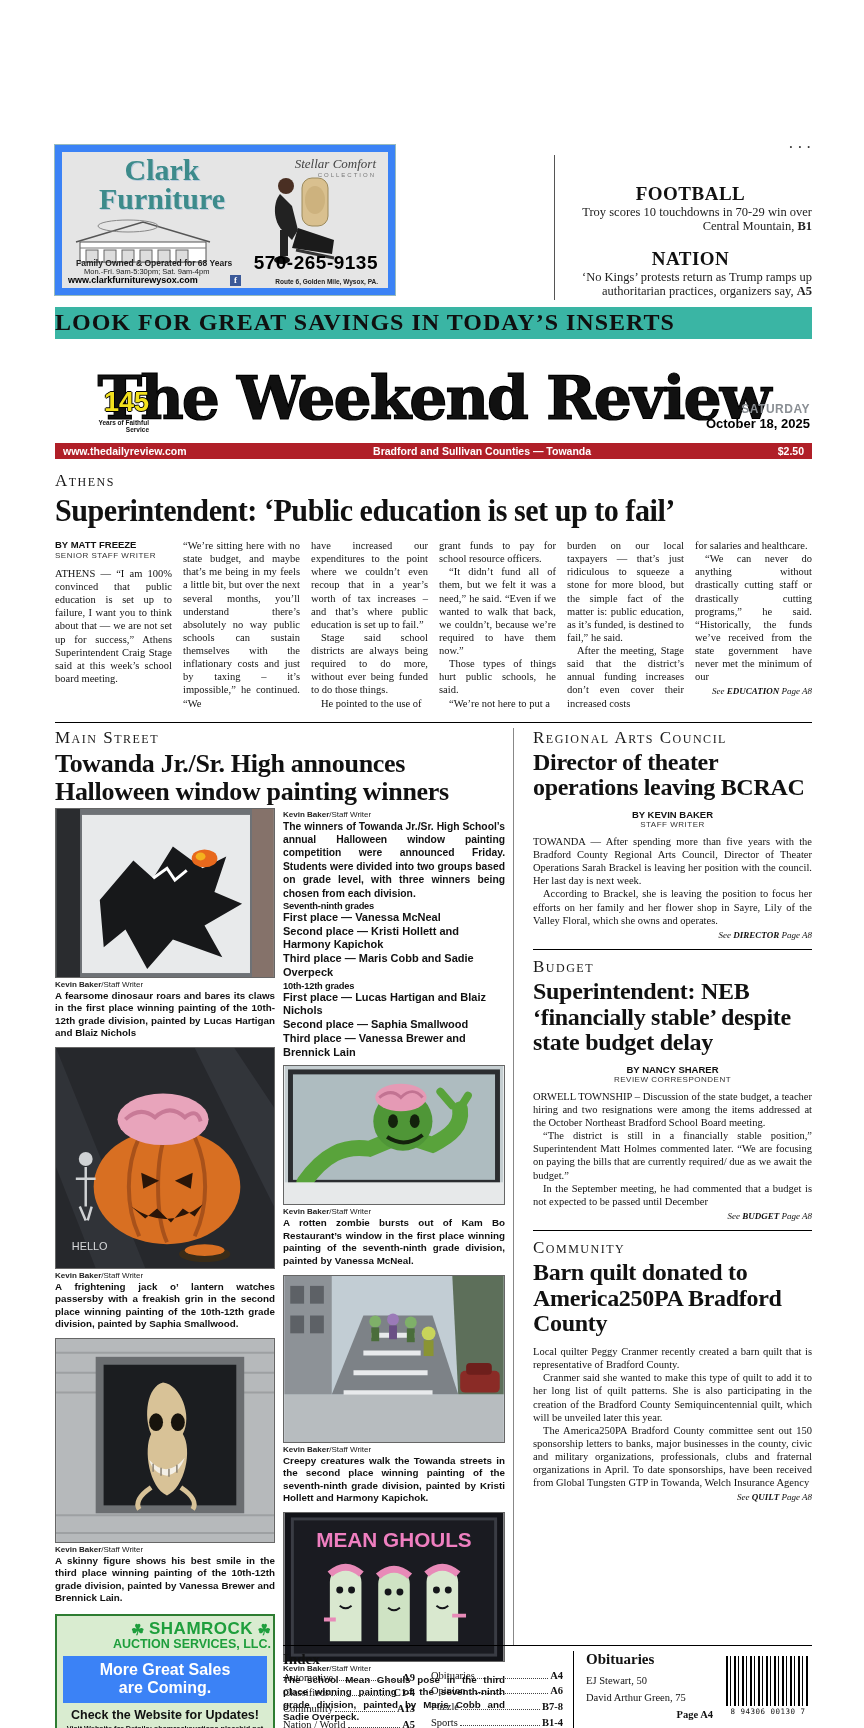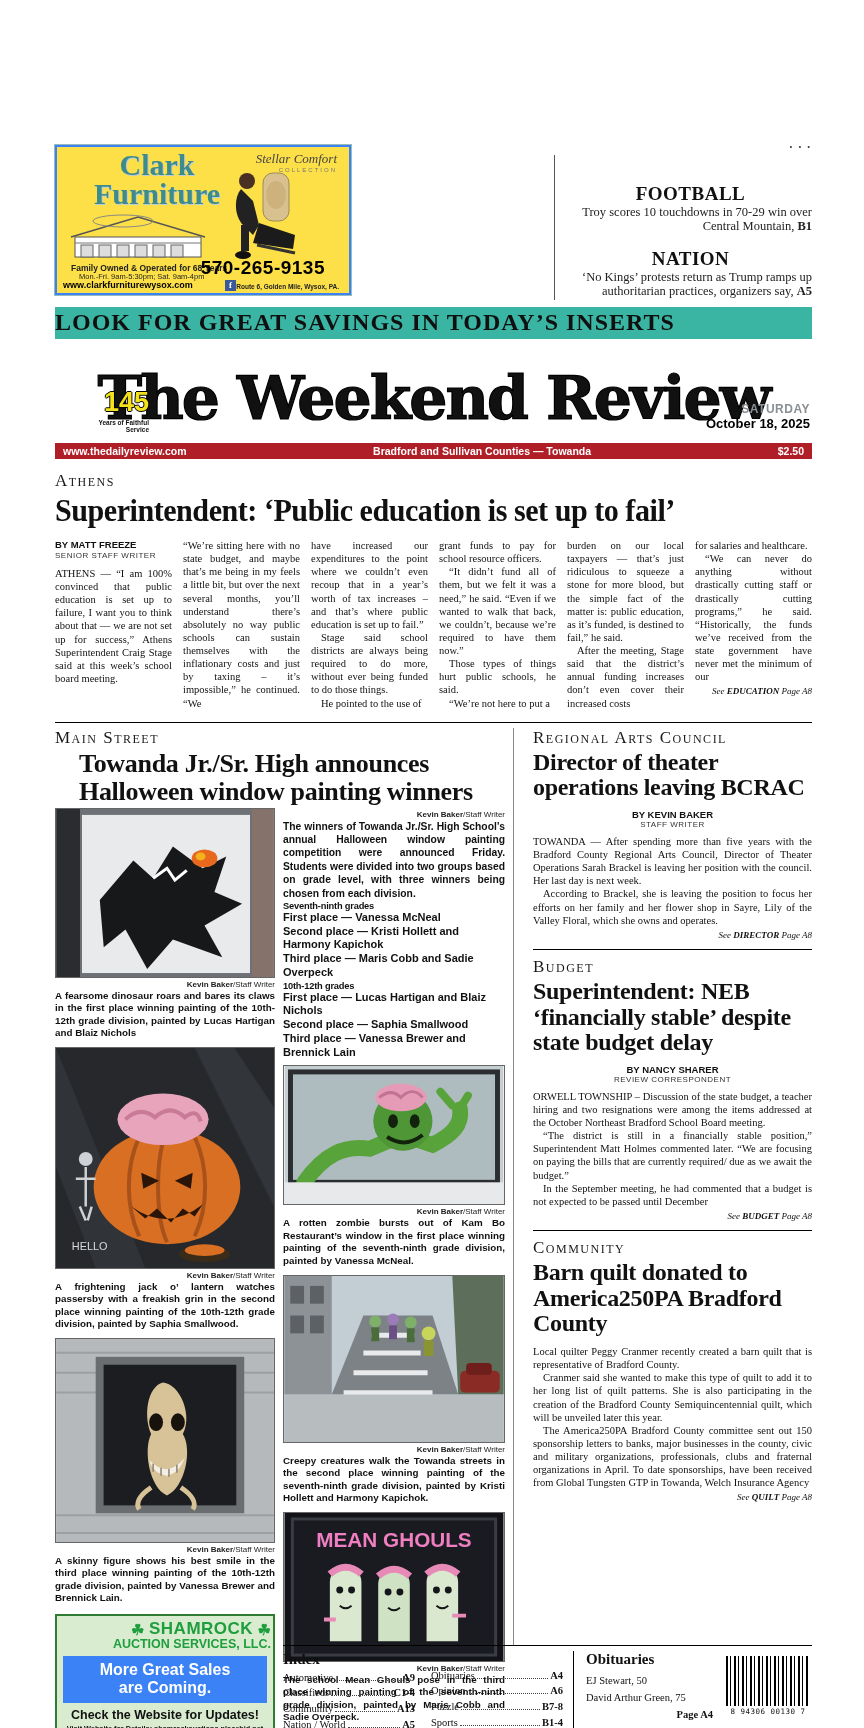--- a/index.html
+++ b/index.html
@@ -3,34 +3,34 @@
 <meta charset="utf-8">
 <style>
   * { box-sizing: border-box; margin: 0; padding: 0; }
   body { width: 864px; background: #fff; font-family: "Liberation Serif", serif; color: #111; }
   .page { position: relative; width: 864px; height: 1728px; overflow: hidden; background: #fff; }
   .content { position: absolute; left: 55px; top: 145px; width: 757px; }
 
   
   .top-row { display: flex; justify-content: space-between; height: 155px; position: relative; }
   .ornament { position: absolute; right: 0; top: -2px; font-size: 8px; letter-spacing: 2px; color: #333; }
-  .clark-ad { width: 296px; height: 150px; border: 2px solid #3b82f6; outline: 1px solid #9bb; background: #fde047; position: relative; font-family: "Liberation Sans", sans-serif; }
+  .clark-ad { width: 340px; height: 150px; border: 7px solid #3b82f6; outline: 1px solid #9bb; background: #e5e5e5; position: relative; font-family: "Liberation Sans", sans-serif; }
   .clark-name { position: absolute; left: 10px; top: 4px; width: 180px; text-align: center; color: #3d8b8b; font-family: "Liberation Serif", serif; font-weight: bold; line-height: 0.95; text-shadow: 1px 1px 0 #bcd; }
   .clark-name .l1 { font-size: 30px; }
   .clark-name .l2 { font-size: 30px; }
   .clark-collection { position: absolute; right: 12px; top: 4px; text-align: right; color: #555; }
   .clark-collection .script { font-style: italic; font-family: "Liberation Serif", serif; font-size: 13px; color: #444; }
   .clark-collection .word { font-size: 6px; letter-spacing: 2px; color: #777; }
   .clark-store { position: absolute; left: 6px; top: 62px; }
   .clark-person { position: absolute; right: 48px; top: 18px; }
   .clark-family { position: absolute; left: 14px; bottom: 20px; font-size: 8.5px; font-weight: bold; color: #222; }
   .clark-hours { position: absolute; left: 22px; bottom: 12px; font-size: 7.5px; color: #222; }
   .clark-web { position: absolute; left: 6px; bottom: 3px; font-size: 9px; font-weight: bold; color: #000; }
   .fb-icon { position: absolute; left: 168px; bottom: 2px; width: 11px; height: 11px; background: #3b5998; color: #fff; font-weight: bold; font-size: 9px; text-align: center; line-height: 11px; font-family: "Liberation Serif", serif; }
-  .clark-phone { position: absolute; right: 24px; bottom: 14px; font-size: 19px; font-weight: bold; color: #000; letter-spacing: 0.5px; }
+  .clark-phone { position: absolute; right: 10px; bottom: 14px; font-size: 19px; font-weight: bold; color: #000; letter-spacing: 0.5px; }
   .clark-addr { position: absolute; right: 10px; bottom: 3px; font-size: 6.5px; font-weight: bold; color: #222; }
 
   .teasers { width: 258px; padding: 28px 0 0 14px; border-left: 1px solid #555; text-align: right; font-family: "Liberation Serif", serif; margin-top: 10px; }
   .teaser-kicker { font-size: 19px; font-weight: bold; text-align: center; letter-spacing: 0.5px; }
   .teaser-text { font-size: 12.5px; line-height: 1.15; color: #222; }
   .teaser-text b { font-weight: bold; }
   .teasers .gap { height: 14px; }
 
   
   .teal-banner { margin-top: 7px; background: #3ab5a4; text-align: left; padding: 2px 0 3px; }
@@ -50,36 +50,36 @@
   .red-bar { display: flex; justify-content: space-between; align-items: center; background: #b01f28; color: #fff; font-family: "Liberation Sans", sans-serif; font-weight: bold; font-size: 10.5px; padding: 2px 8px; margin-top: 4px; }
 
   
   .kicker { font-variant: small-caps; font-size: 17px; letter-spacing: 1.5px; color: #1a1a1a; }
   .byline { font-family: "Liberation Sans", sans-serif; font-weight: bold; font-size: 9.5px; }
   .byline-title { font-family: "Liberation Sans", sans-serif; font-size: 8px; letter-spacing: 0.5px; color: #333; }
   .body-text { font-size: 10.5px; line-height: 1.25; text-align: justify; }
   .body-text p + p { text-indent: 10px; }
   .jump { font-size: 9px; font-style: italic; text-align: right; margin-top: 3px; }
   .jump b { font-style: italic; }
-  .credit { font-family: "Liberation Sans", sans-serif; font-size: 8px; text-align: right; color: #222; margin: 2px 0 1px; }
+  .credit { font-family: "Liberation Sans", sans-serif; font-size: 8px; text-align: left; color: #222; margin: 2px 0 1px; }
   .credit b { font-weight: bold; }
   .caption { font-family: "Liberation Sans", sans-serif; font-weight: bold; font-size: 9.8px; line-height: 1.28; text-align: justify; }
 
   
   .lead { margin-top: 12px; }
   .lead-headline { font-size: 32px; font-weight: bold; letter-spacing: -0.5px; white-space: nowrap; transform: scaleX(0.94); transform-origin: 0 50%; margin: 1px 0 10px; }
   .lead-cols { display: flex; gap: 11px; }
   .lead-col { flex: 1; }
   .lead-byline { margin-bottom: 6px; }
   .lead-rule { border-top: 1px solid #000; margin-top: 12px; }
 
   
   .main-area { position: relative; height: 1062px; margin-top: 5px; }
   .ms-head { position: absolute; left: 0; top: 0; width: 450px; }
-  .ms-headline { font-size: 26px; font-weight: bold; line-height: 1.08; letter-spacing: -0.3px; margin-top: 2px; margin-left: 24px; }
+  .ms-headline { font-size: 26px; font-weight: bold; line-height: 1.08; letter-spacing: -0.3px; margin-top: 2px; }
   .ms-left { position: absolute; left: 0; top: 80px; width: 220px; }
   .ms-mid { position: absolute; left: 228px; top: 80px; width: 222px; }
   .right-sec { position: absolute; left: 458px; top: 0; width: 299px; height: 918px; border-left: 1px solid #888; padding-left: 19px; }
 
   .photo { border: 1px solid #666; display: block; width: 100%; }
   .cap-block { margin-bottom: 7px; }
 
   .intro { font-family: "Liberation Sans", sans-serif; font-weight: bold; font-size: 10.3px; line-height: 1.3; text-align: justify; }
   .w-hdr { font-family: "Liberation Sans", sans-serif; font-weight: bold; font-size: 9.3px; letter-spacing: -0.2px; margin-top: 1px; }
   .w-line { font-family: "Liberation Sans", sans-serif; font-weight: bold; font-size: 11px; line-height: 1.25; }

